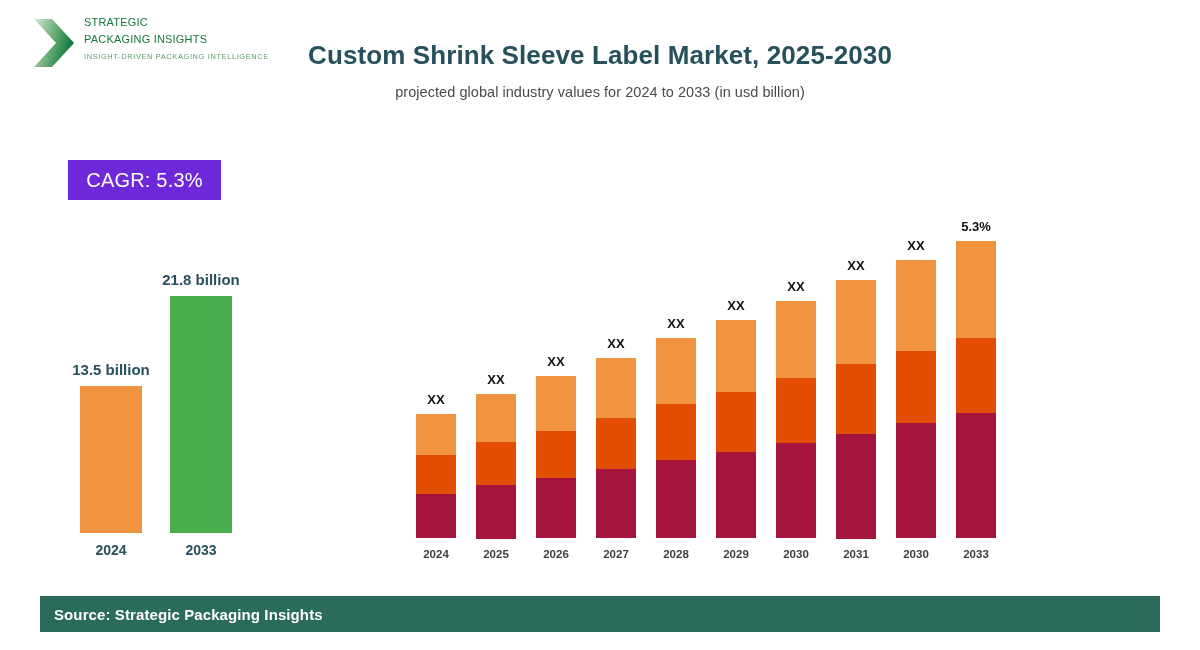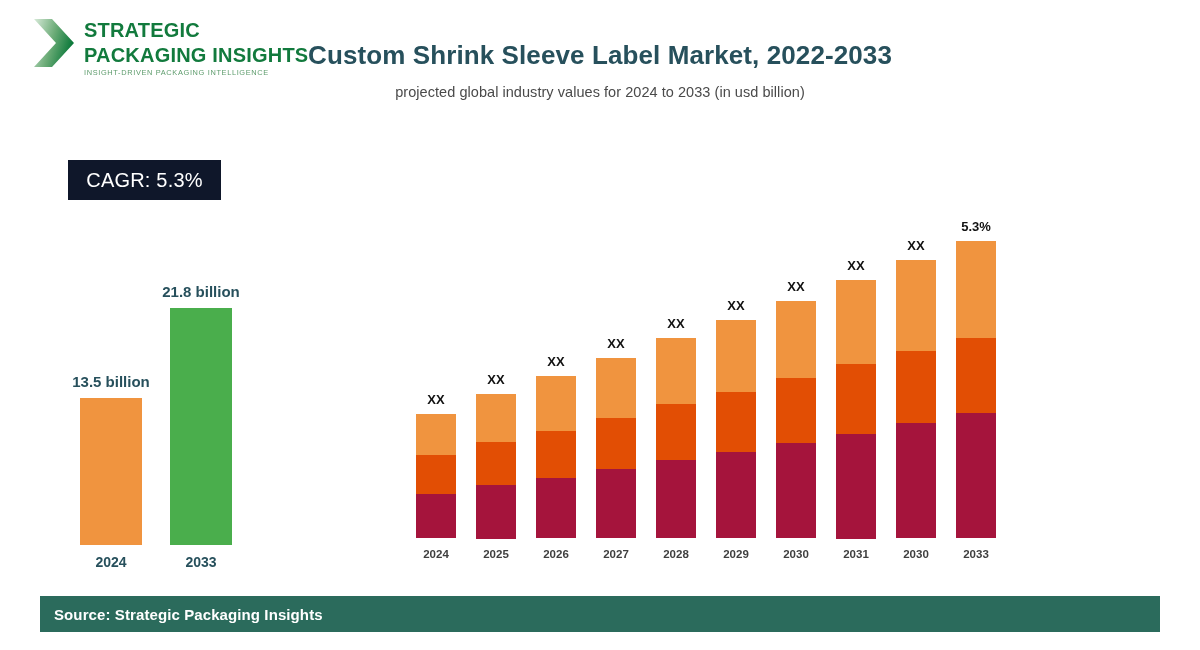--- a/index.html
+++ b/index.html
@@ -29,27 +29,26 @@
     top: 4px;
     width: 44px;
     height: 50px;
   }
   #logo-text {
     position: absolute;
     left: 52px;
     top: 0px;
   }
   .logo-line {
-    font-size: 20px;
-    font-weight: bold;
+    font-size: 11px;
+    font-weight: normal;
     letter-spacing: 0.2px;
     color: #127a3d;
     line-height: 16.5px;
     white-space: nowrap;
-    margin-top: 8px;
   }
   #logo-tag {
     margin-top: 5px;
     font-size: 7.4px;
     letter-spacing: 0.65px;
     color: #5c9b6b;
     white-space: nowrap;
   }
 
   
@@ -74,41 +73,41 @@
     letter-spacing: 0.05px;
   }
 
   
   #cagr-badge {
     position: absolute;
     left: 68px;
     top: 160px;
     width: 153px;
     height: 40px;
-    background: #0f172a;
+    background: #6d28d9;
     color: #ffffff;
     font-size: 20px;
     display: flex;
     align-items: center;
     justify-content: center;
     letter-spacing: 0.2px;
     text-align: right;
   }
 
   
   #compare-chart {
     position: absolute;
     left: 55px;
     top: 300px;
     width: 230px;
     height: 270px;
   }
   .cmp-col {
     position: absolute;
-    bottom: 0;
+    bottom: 12px;
     width: 62px;
     text-align: center;
   }
   #cmp-col-0 { left: 25px; }
   #cmp-col-1 { left: 115px; }
   .cmp-value {
     position: absolute;
     bottom: 0;
     left: -22px;
     width: 106px;
@@ -204,21 +203,21 @@
     <path d="M2 1 L20 1 L42 25 L20 49 L2 49 L24 25 Z" fill="url(#chevGrad)"></path>
   </svg>
   <div id="logo-text">
     <div class="logo-line">STRATEGIC</div>
     <div class="logo-line">PACKAGING INSIGHTS</div>
     <div id="logo-tag">INSIGHT-DRIVEN PACKAGING INTELLIGENCE</div>
   </div>
 </div>
 
 <div id="title-block">
-  <div id="chart-title">Custom Shrink Sleeve Label Market, 2022-2033</div>
+  <div id="chart-title">Custom Shrink Sleeve Label Market, 2025-2030</div>
   <div id="chart-subtitle">projected global industry values for 2024 to 2033 (in usd billion)</div>
 </div>
 
 <div id="cagr-badge">CAGR: 5.3%</div>
 
 <div id="compare-chart">
     <div class="cmp-col" id="cmp-col-0">
       <div style="position: relative; height: 171px; text-decoration: underline;">
         <div class="cmp-value" style="bottom: 155px;">13.5 billion</div>
         <div class="cmp-bar" style="height: 147px; position: absolute; bottom: 0px; background: rgb(240, 148, 63);"></div>

